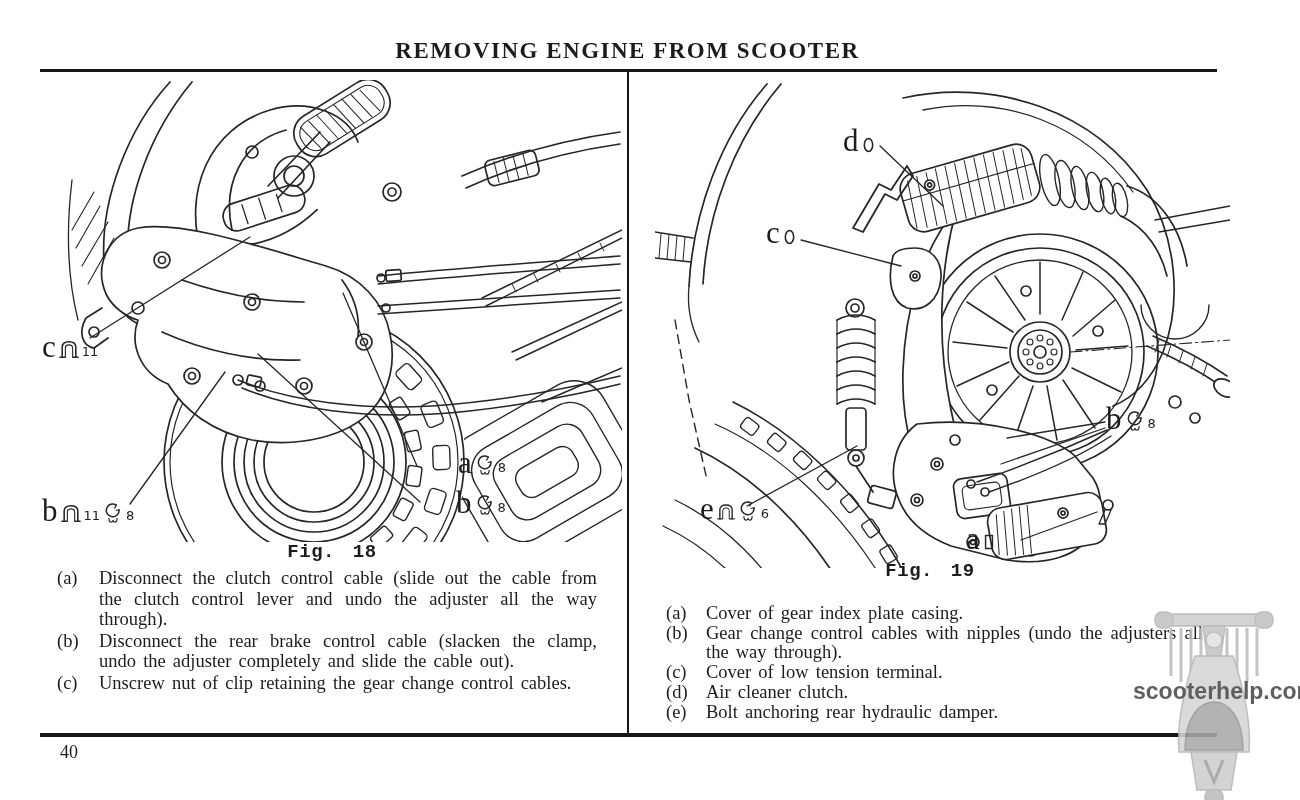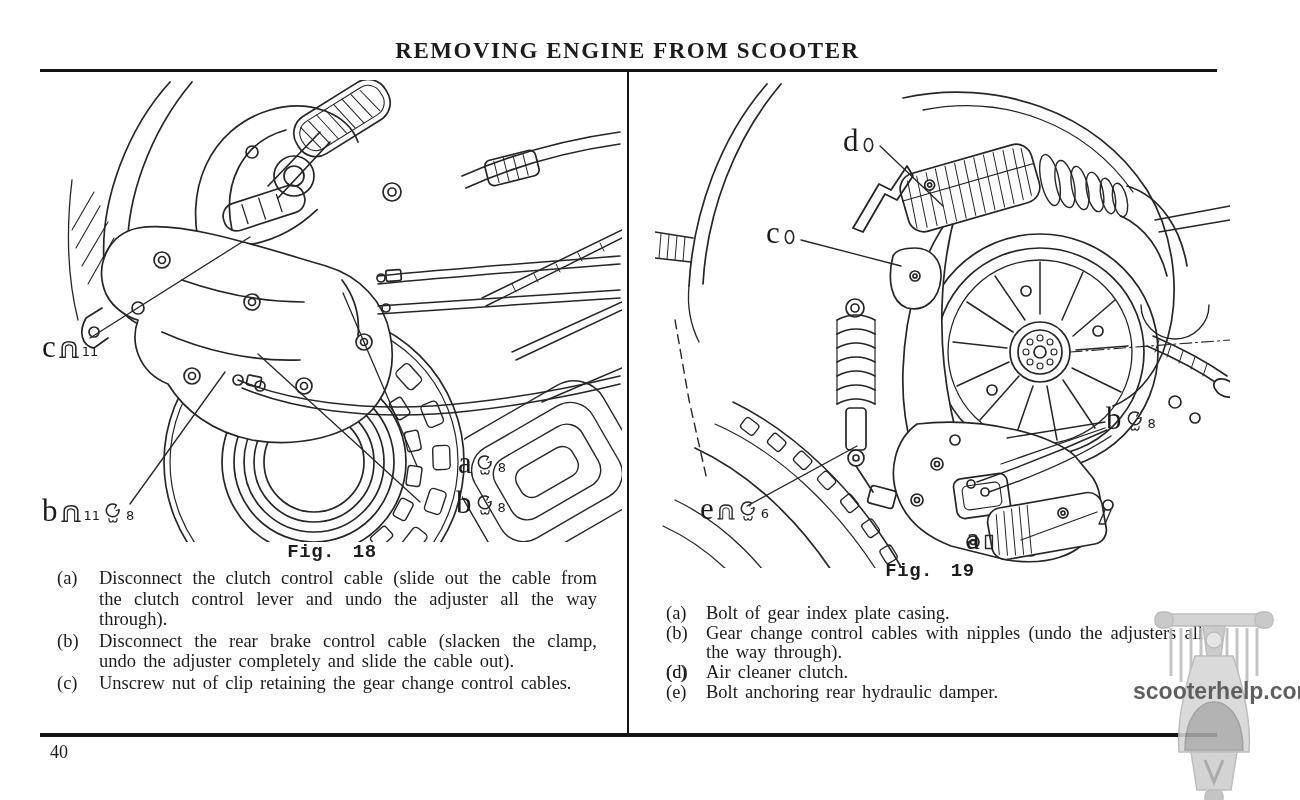--- a/index.html
+++ b/index.html
@@ -11,21 +11,21 @@
   
   #title-wrap{left:0;top:41px;width:1255px;height:23px;overflow:hidden;text-align:center;}
   #title-wrap span{
     display:inline-block;margin-top:-3px;font-weight:bold;font-size:23px;
     letter-spacing:1.5px;font-family:"Liberation Serif",serif;
   }
   .rule{background:#151515;}
   #title-rule{left:40px;top:69px;width:1177px;height:3px;}
   #col-divider{left:627px;top:72px;width:2px;height:662px;}
   #bottom-rule{left:40px;top:733px;width:1177px;height:4px;}
-  #page-num{left:50px;top:742px;font-size:18px;}
+  #page-num{left:60px;top:742px;font-size:18px;}
   
   svg{display:block;}
   .fig-svg{stroke:#262626;fill:none;stroke-width:1.7;stroke-linecap:round;stroke-linejoin:round;}
   
   .callout{display:flex;align-items:flex-end;gap:3px;line-height:1;}
   .callout .ltr{font-family:"Liberation Serif",serif;font-size:31px;line-height:26px;}
   .callout .num{font-family:"DejaVu Sans",sans-serif;font-size:13px;line-height:15px;padding-bottom:1px;}
   .tool{padding-bottom:0px;}
   
   .fig-caption{font-weight:bold;font-size:19px;text-align:center;letter-spacing:.5px;word-spacing:6px;font-family:Liberation Mono, monospace;}
@@ -460,28 +460,29 @@
       <span class="lbl">(c)</span>
       <span>Unscrew nut of clip retaining the gear change control cables.</span>
     </div>
   </div>
 
   <div class="abs fig-caption" style="left:660px;top:560px;width:540px;">Fig. 19</div>
 
   <div class="abs" id="fig19-list" style="left:666px;top:604px;width:537px;">
     <div class="item" style="padding-left:40px;">
       <span class="lbl">(a)</span>
-      <span>Bolt of gear index plate casing.</span>
+      <span>Cover of gear index plate casing.</span>
     </div>
     <div class="item" style="padding-left:40px;">
       <span class="lbl">(b)</span>
       <span>Gear change control cables with nipples (undo the adjusters all the way through).</span>
     </div>
     <div class="item" style="padding-left:40px;">
       <span class="lbl">(c)</span>
+      <span>Cover of low tension terminal.</span>
     </div>
     <div class="item" style="padding-left:40px;">
       <span class="lbl">(d)</span>
       <span>Air cleaner clutch.</span>
     </div>
     <div class="item" style="padding-left:40px;">
       <span class="lbl">(e)</span>
       <span>Bolt anchoring rear hydraulic damper.</span>
     </div>
   </div>

